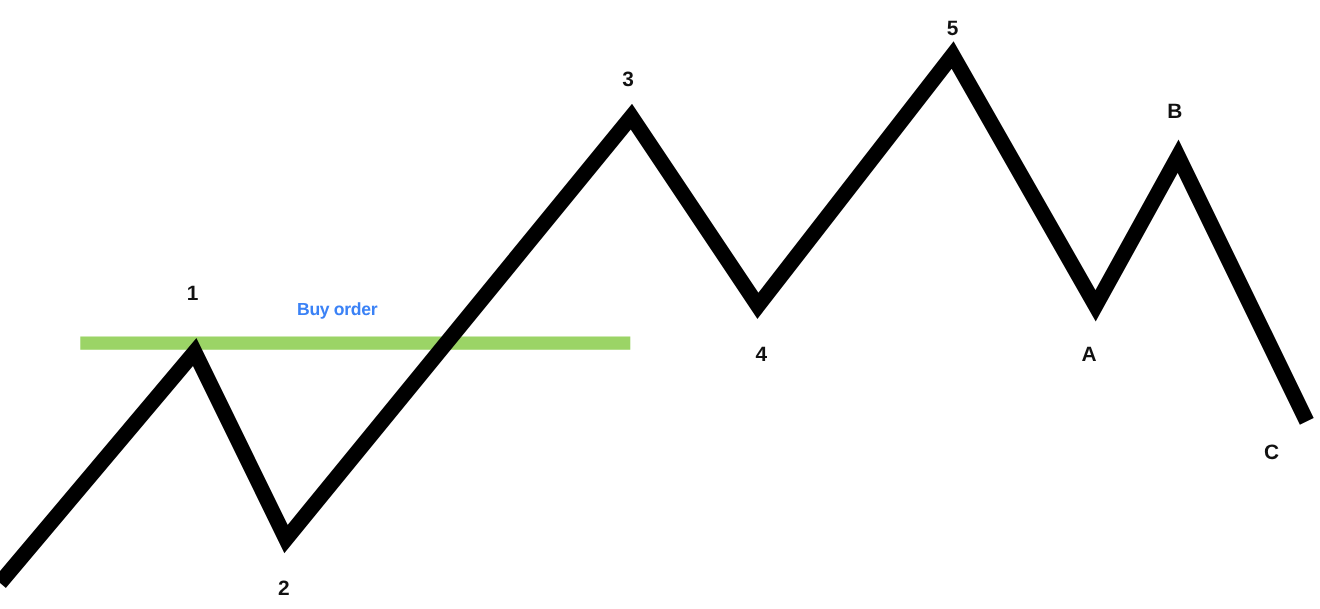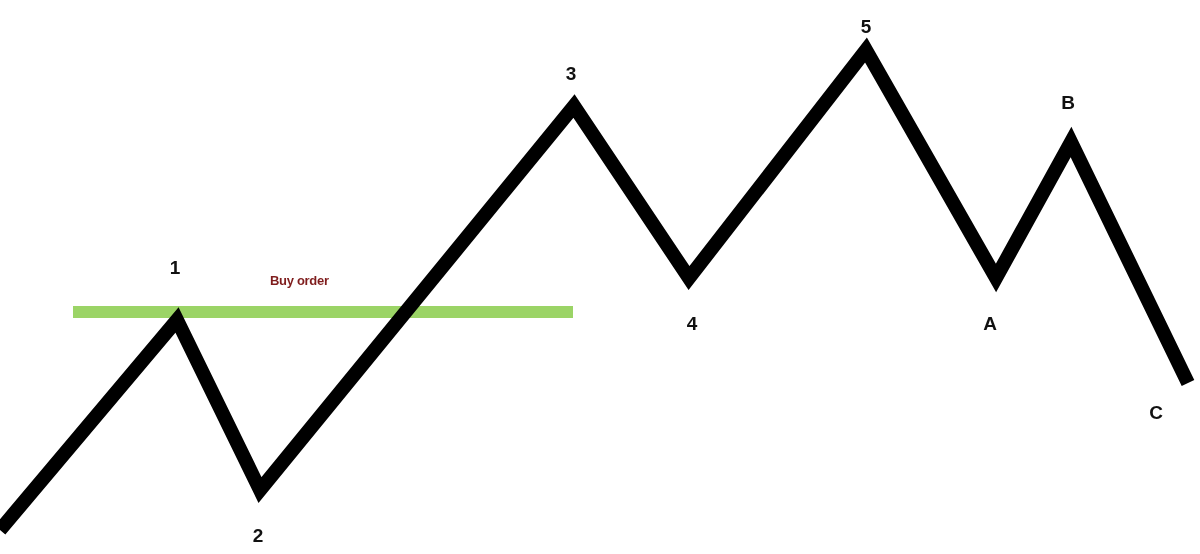--- a/index.html
+++ b/index.html
@@ -31,22 +31,22 @@
       font-size: 19px;
       color: #111111;
       transform: translate(-50%, -50%);
       line-height: 1;
       white-space: nowrap;
     }
     .annotation {
       position: absolute;
       font-family: "Liberation Sans", sans-serif;
       font-weight: bold;
-      font-size: 13px;
-      color: #7f1d1d;
+      font-size: 16px;
+      color: #3b82f6;
       line-height: 1;
       white-space: nowrap;
       letter-spacing: -0.3px;
     }
   </style>
 </head>
 <body>
 
 <div class="canvas">
   <svg class="wave-svg" width="1200" height="554" viewBox="0 0 1200 554">

